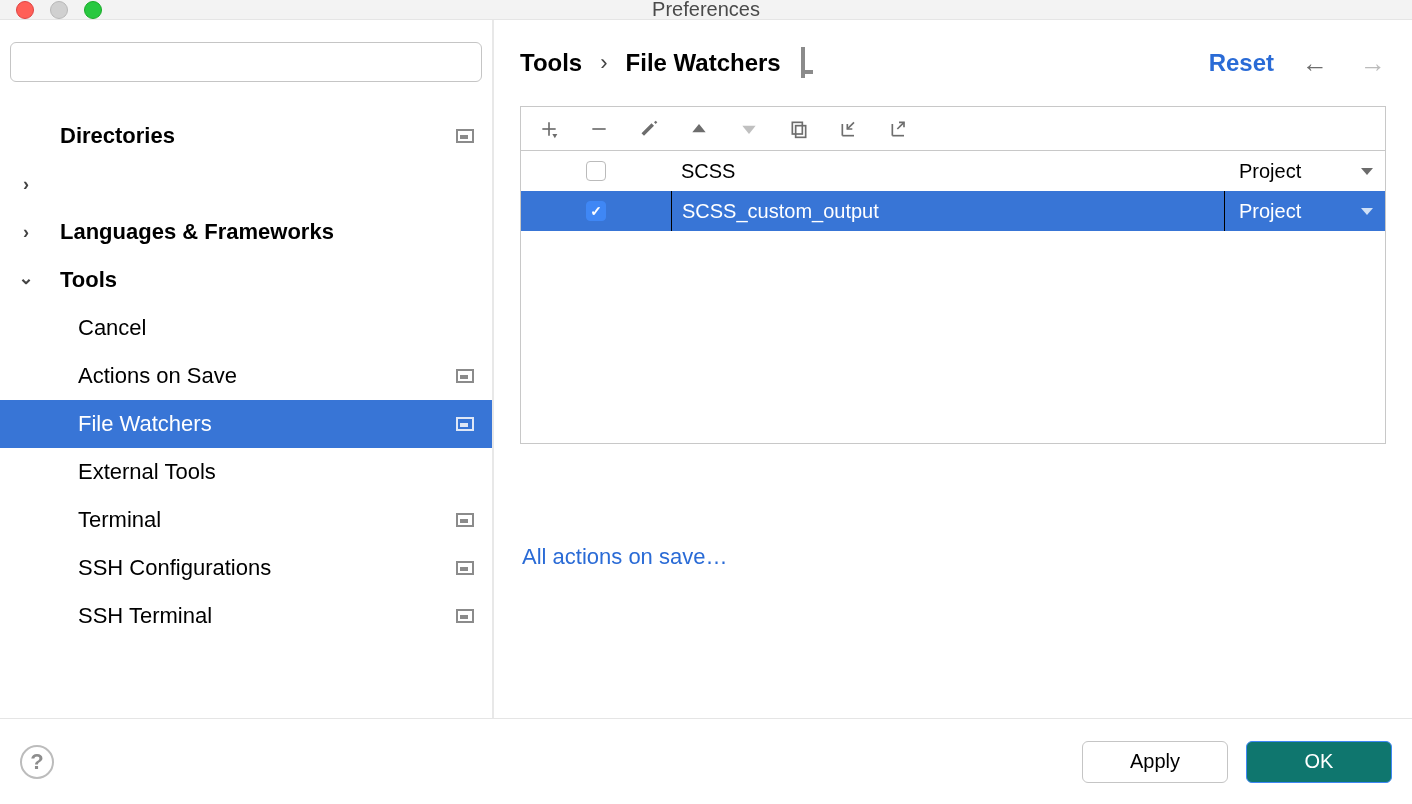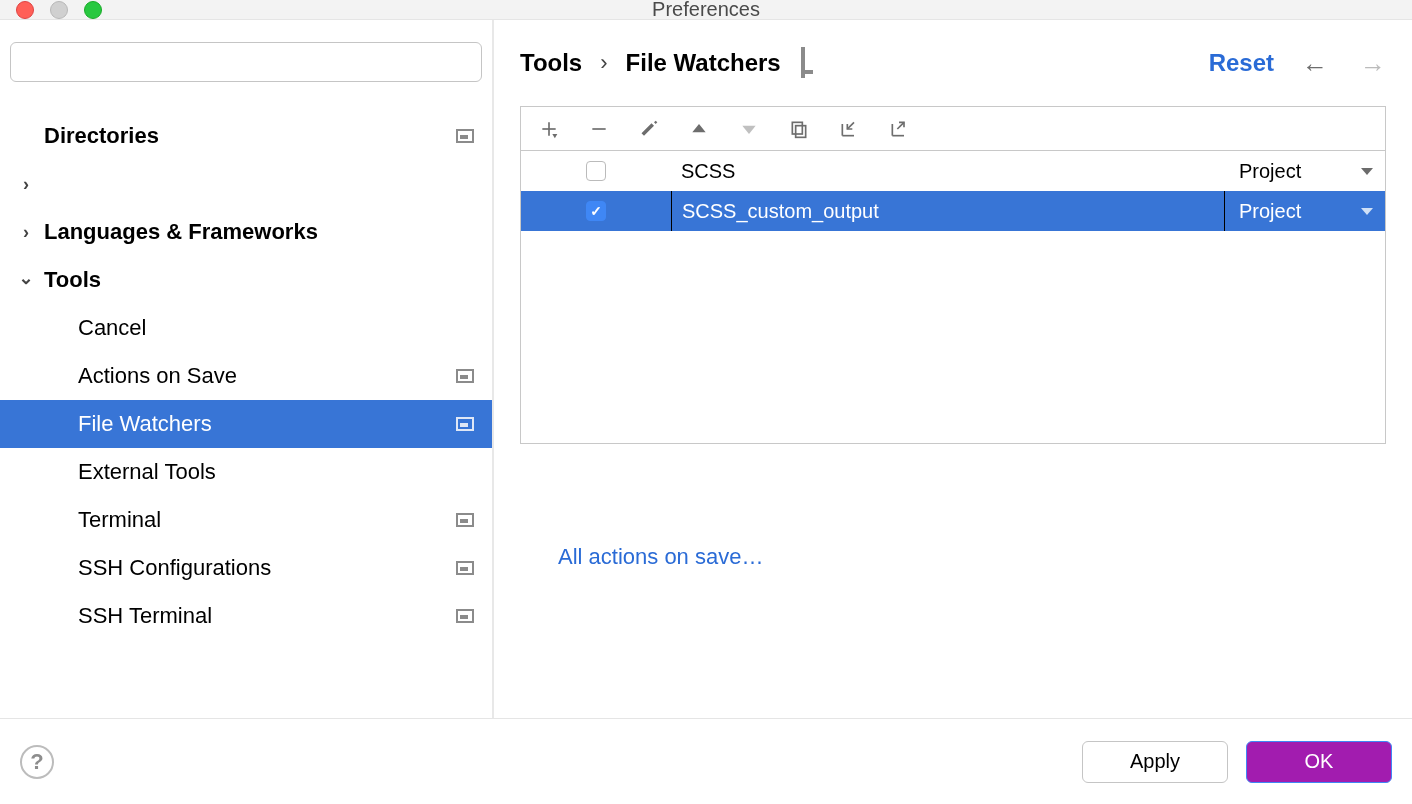--- a/index.html
+++ b/index.html
@@ -102,21 +102,21 @@
 .tree {
   flex: 1;
   overflow: auto;
   padding-top: 20px;
 }
 .tree-item {
   display: flex;
   align-items: center;
   height: 48px;
   font-size: 22px;
-  padding-left: 44px;
+  padding-left: 60px;
   position: relative;
   white-space: nowrap;
 }
 .tree-item.top {
   font-weight: 700;
 }
 .tree-item .arrow {
   position: absolute;
   left: 18px;
   width: 16px;
@@ -302,21 +302,20 @@
   width: 0; height: 0;
   border-left: 6px solid transparent;
   border-right: 6px solid transparent;
   border-top: 7px solid #6b6b6b;
 }
 .selected .level-cell .chev { border-top-color: #cfe0f7; }
 
 .link-row {
   margin-top: 100px;
   padding: 0 2px;
-  margin-left: 36px;
 }
 .link {
   color: #2a6bd6;
   font-size: 22px;
 }
 
 
 .footer {
   height: 86px;
   border-top: 1px solid #e5e5e5;
@@ -343,21 +342,21 @@
   border: 1px solid #c5c5c5;
   background: #fff;
   border-radius: 6px;
   font-size: 20px;
   margin-left: 18px;
   display: flex;
   align-items: center;
   justify-content: center;
 }
 .btn.primary {
-  background: #a21caf;
+  background: #0f766e;
   color: #fff;
   border-color: #3f87f5;
 }
 </style>
 </head>
 <body>
 
 <div class="titlebar">
   <div class="traffic-lights">
     <div class="traffic-light tl-close"></div>

